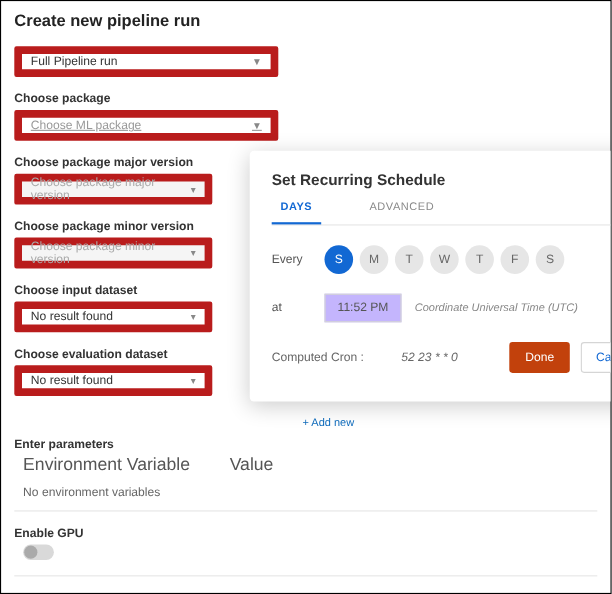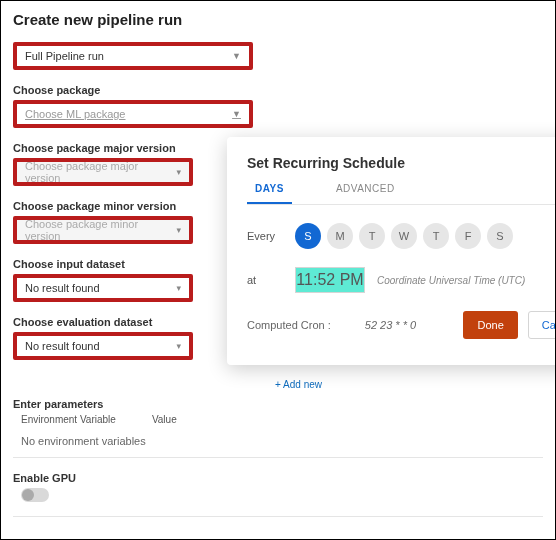--- a/index.html
+++ b/index.html
@@ -1,47 +1,47 @@
 <!DOCTYPE html>
 <html><head>
 <meta charset="utf-8">
 <style>
 * { box-sizing: border-box; margin: 0; padding: 0; font-family: -apple-system, BlinkMacSystemFont, "Segoe UI", Arial, sans-serif; }
 body { width: 556px; height: 540px; position: relative; background: #fff; color: #333; border: 1px solid #000; }
 .page { padding: 10px 12px; }
 h2.title { font-size: 15px; font-weight: 600; margin-bottom: 14px; color: #222; }
 .field-label { font-size: 11px; font-weight: 600; margin-bottom: 4px; color: #333; }
 .section { margin-bottom: 14px; }
-.select { width: 180px; height: 28px; border: 4px solid #b91c1c; background: #fff; font-size: 11px; padding: 0 8px; display: flex; align-items: center; justify-content: space-between; color: #333; cursor: pointer; border-radius: 2px; gap: 24px; }
+.select { width: 180px; height: 28px; border: 7px solid #b91c1c; background: #fff; font-size: 11px; padding: 0 8px; display: flex; align-items: center; justify-content: space-between; color: #333; cursor: pointer; border-radius: 2px; gap: 24px; }
 .select.placeholder { color: #999; text-decoration: underline; }
 .select.disabled { background: #f5f5f5; color: #aaa; }
 .select.wider { width: 240px; }
 .chevron { font-size: 9px; color: #888; }
-.param-header { display: flex; gap: 36px; font-size: 10px; color: #555; margin-bottom: 10px; padding-left: 8px; }
+.param-header { display: flex; gap: 36px; font-size: 16px; color: #555; margin-bottom: 10px; padding-left: 8px; }
 .param-empty { font-size: 11px; color: #666; padding-left: 8px; margin-bottom: 6px; }
 .divider { border-top: 1px solid #e5e5e5; margin: 10px 0; }
 .addnew { color: #0F6CBD; font-size: 10px; text-decoration: none; margin-left: 262px; }
 .toggle { width: 28px; height: 14px; background: #d9d9d9; border-radius: 7px; position: relative; margin-left: 8px; }
 .toggle::after { content: ""; position: absolute; left: 1px; top: 1px; width: 12px; height: 12px; border-radius: 50%; background: #aaa; }
 .footer { border-top: 1px solid #e5e5e5; padding-top: 10px; display: flex; gap: 10px; }
 .btn { height: 28px; padding: 0 14px; font-size: 12px; border-radius: 3px; cursor: pointer; display: inline-flex; align-items: center; }
 .btn-primary { background: #c2410c; color: #fff; border: none; }
 .btn-secondary { background: #fff; color: #1268d3; border: 1px solid #d5d5d5; padding-left: 13px; }
 
 .modal { position: absolute; top: 136px; left: 226px; width: 384px; background: #fff; border-radius: 4px; box-shadow: 0 4px 20px rgba(0,0,0,0.2); padding: 18px 20px 14px; }
 .modal h3 { font-size: 14px; font-weight: 600; color: #333; margin-bottom: 12px; }
 .tabs { display: flex; gap: 36px; border-bottom: 1px solid #e5e5e5; font-size: 10px; color: #888; margin-bottom: 18px; text-align: right; }
 .tab { padding: 0 8px 8px; cursor: pointer; letter-spacing: 0.5px; }
 .tab.active { color: #1268d3; border-bottom: 2px solid #1268d3; font-weight: 600; }
 .row { display: flex; align-items: center; margin-bottom: 18px; font-size: 11px; color: #555; }
 .row .lbl { width: 48px; }
 .days { display: flex; gap: 6px; }
 .day { width: 26px; height: 26px; border-radius: 50%; background: #e6e6e6; color: #666; display: flex; align-items: center; justify-content: center; font-size: 11px; cursor: pointer; }
 .day.active { background: #1268d3; color: #fff; }
-.time-input { width: 70px; height: 26px; border: 1px solid #d5d5d5; background: #5eead4; text-align: center; font-size: 16px; color: #555; }
+.time-input { width: 70px; height: 26px; border: 1px solid #d5d5d5; background: #c4b5fd; text-align: center; font-size: 11px; color: #555; }
 .tz { font-size: 10px; font-style: italic; color: #888; margin-left: 12px; }
 .cron-row { display: flex; align-items: center; font-size: 11px; color: #666; gap: 10px; margin-bottom: 12px; }
 .cron-val { font-style: italic; margin-left: 24px; }
 .modal-footer { display: flex; gap: 10px; justify-content: flex-end; }
 .modal-footer .btn { height: 28px; font-size: 11px; }
 </style>
 </head>
 <body>
 
 <div class="page">

